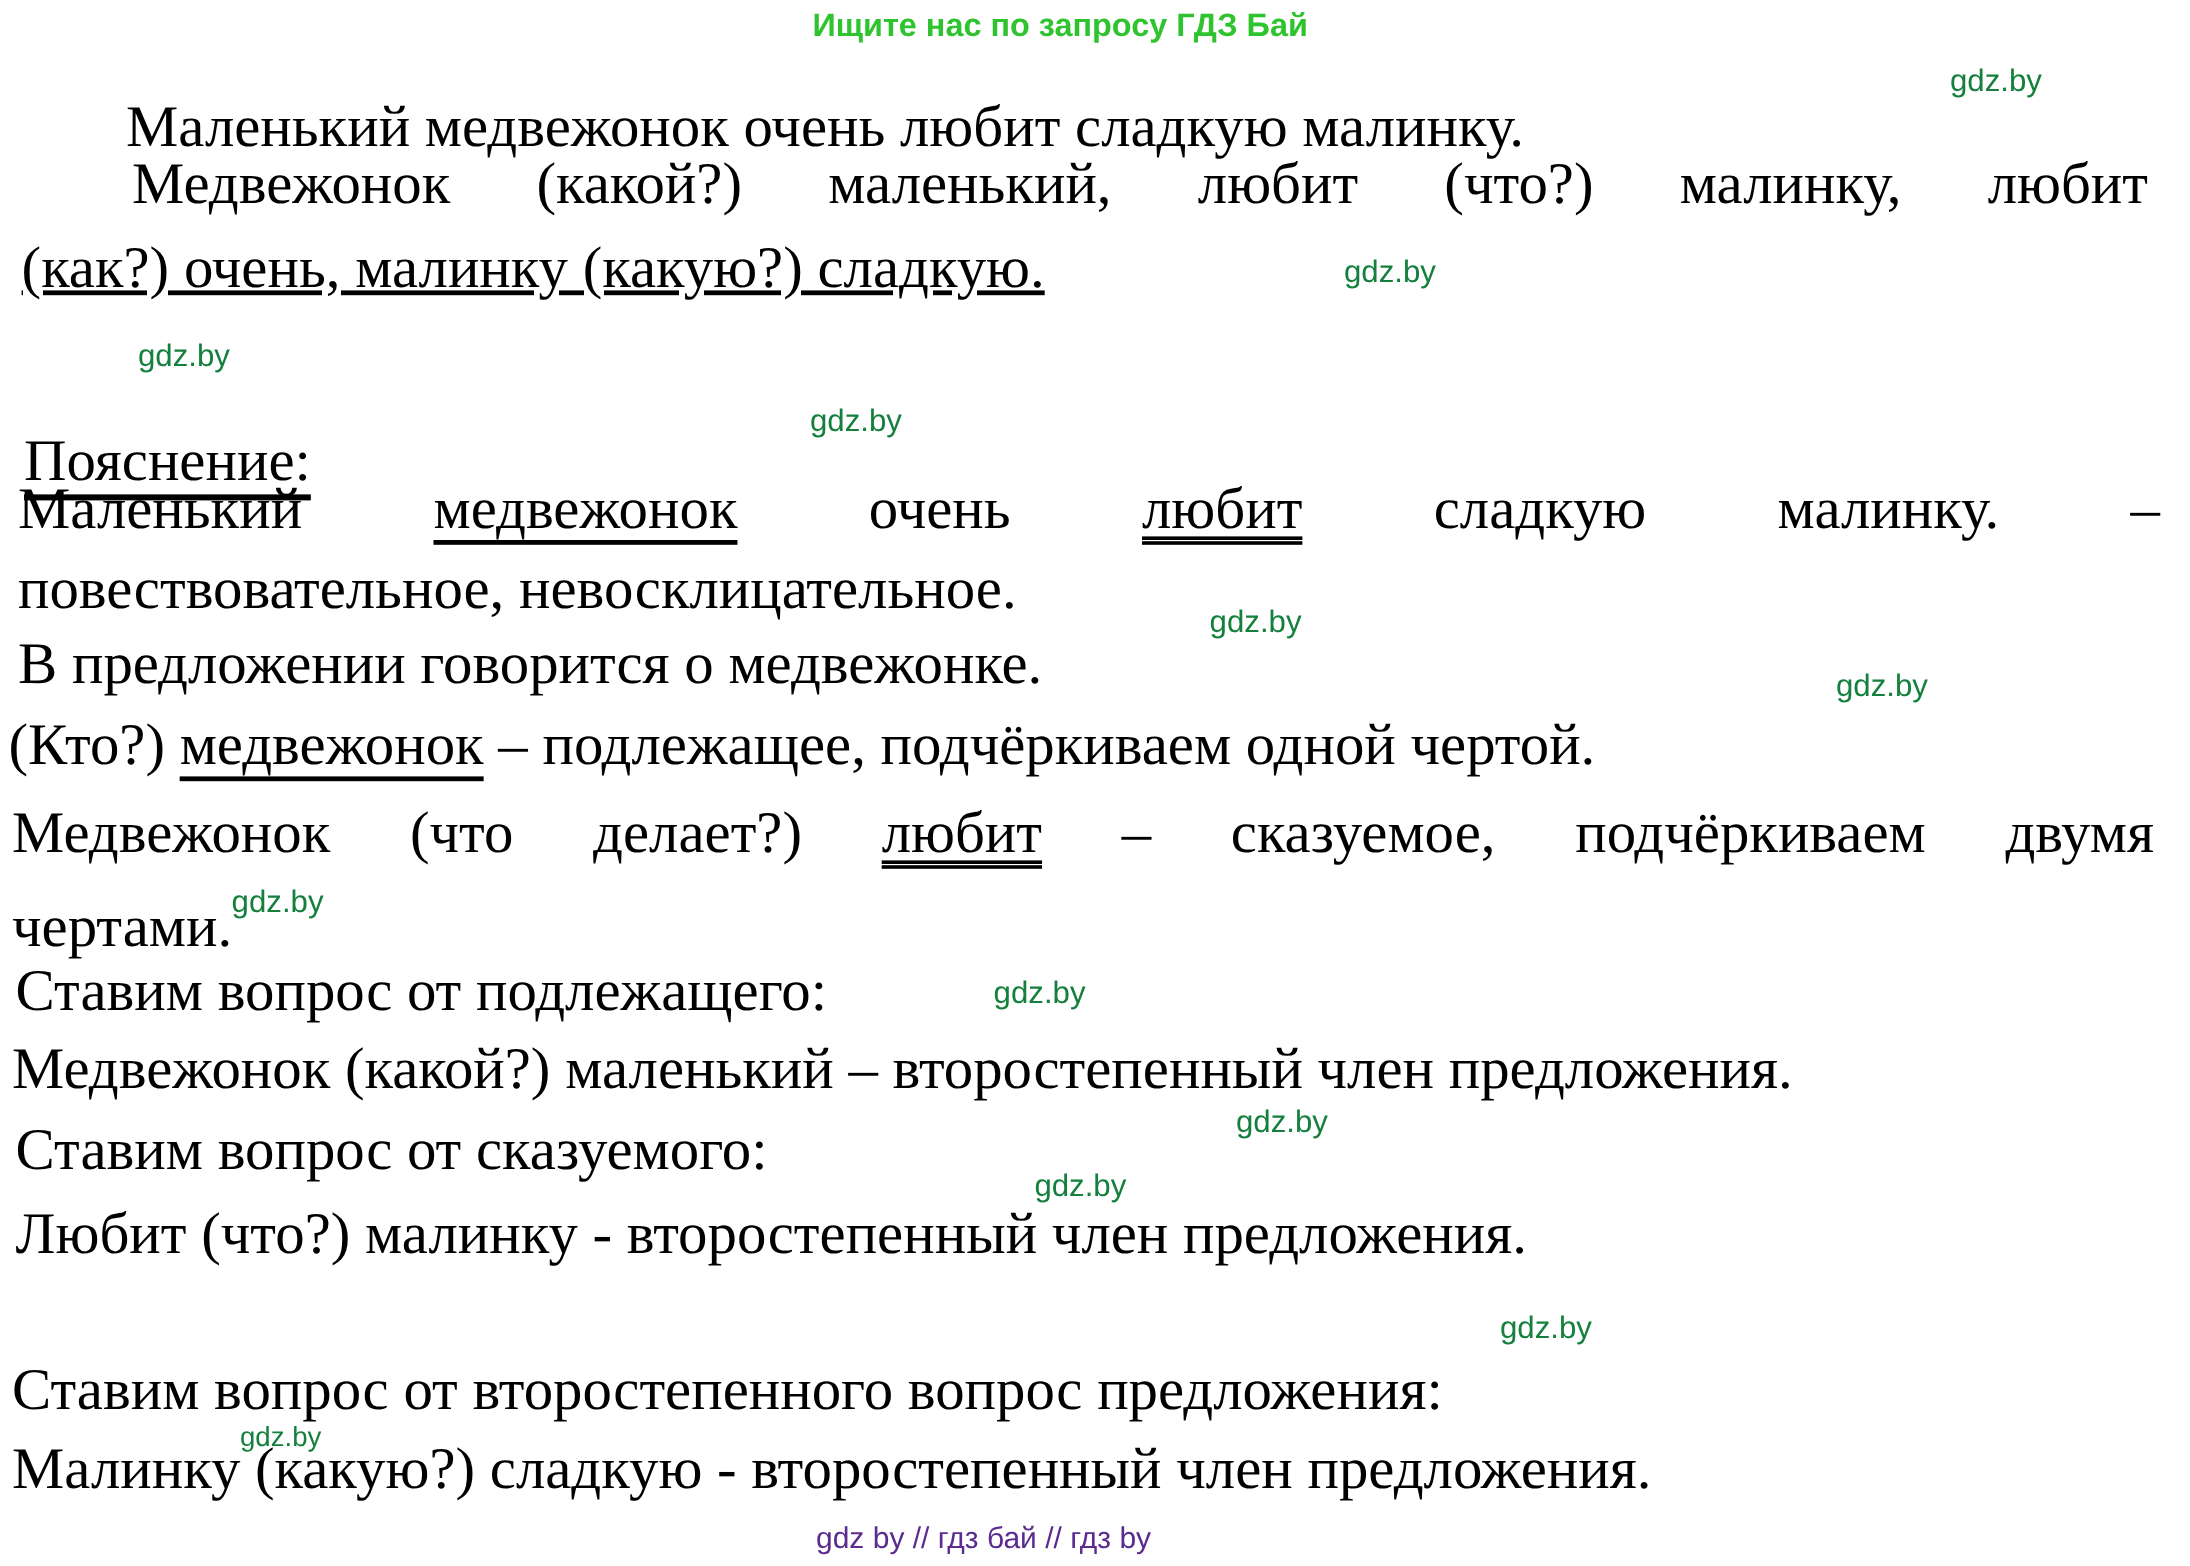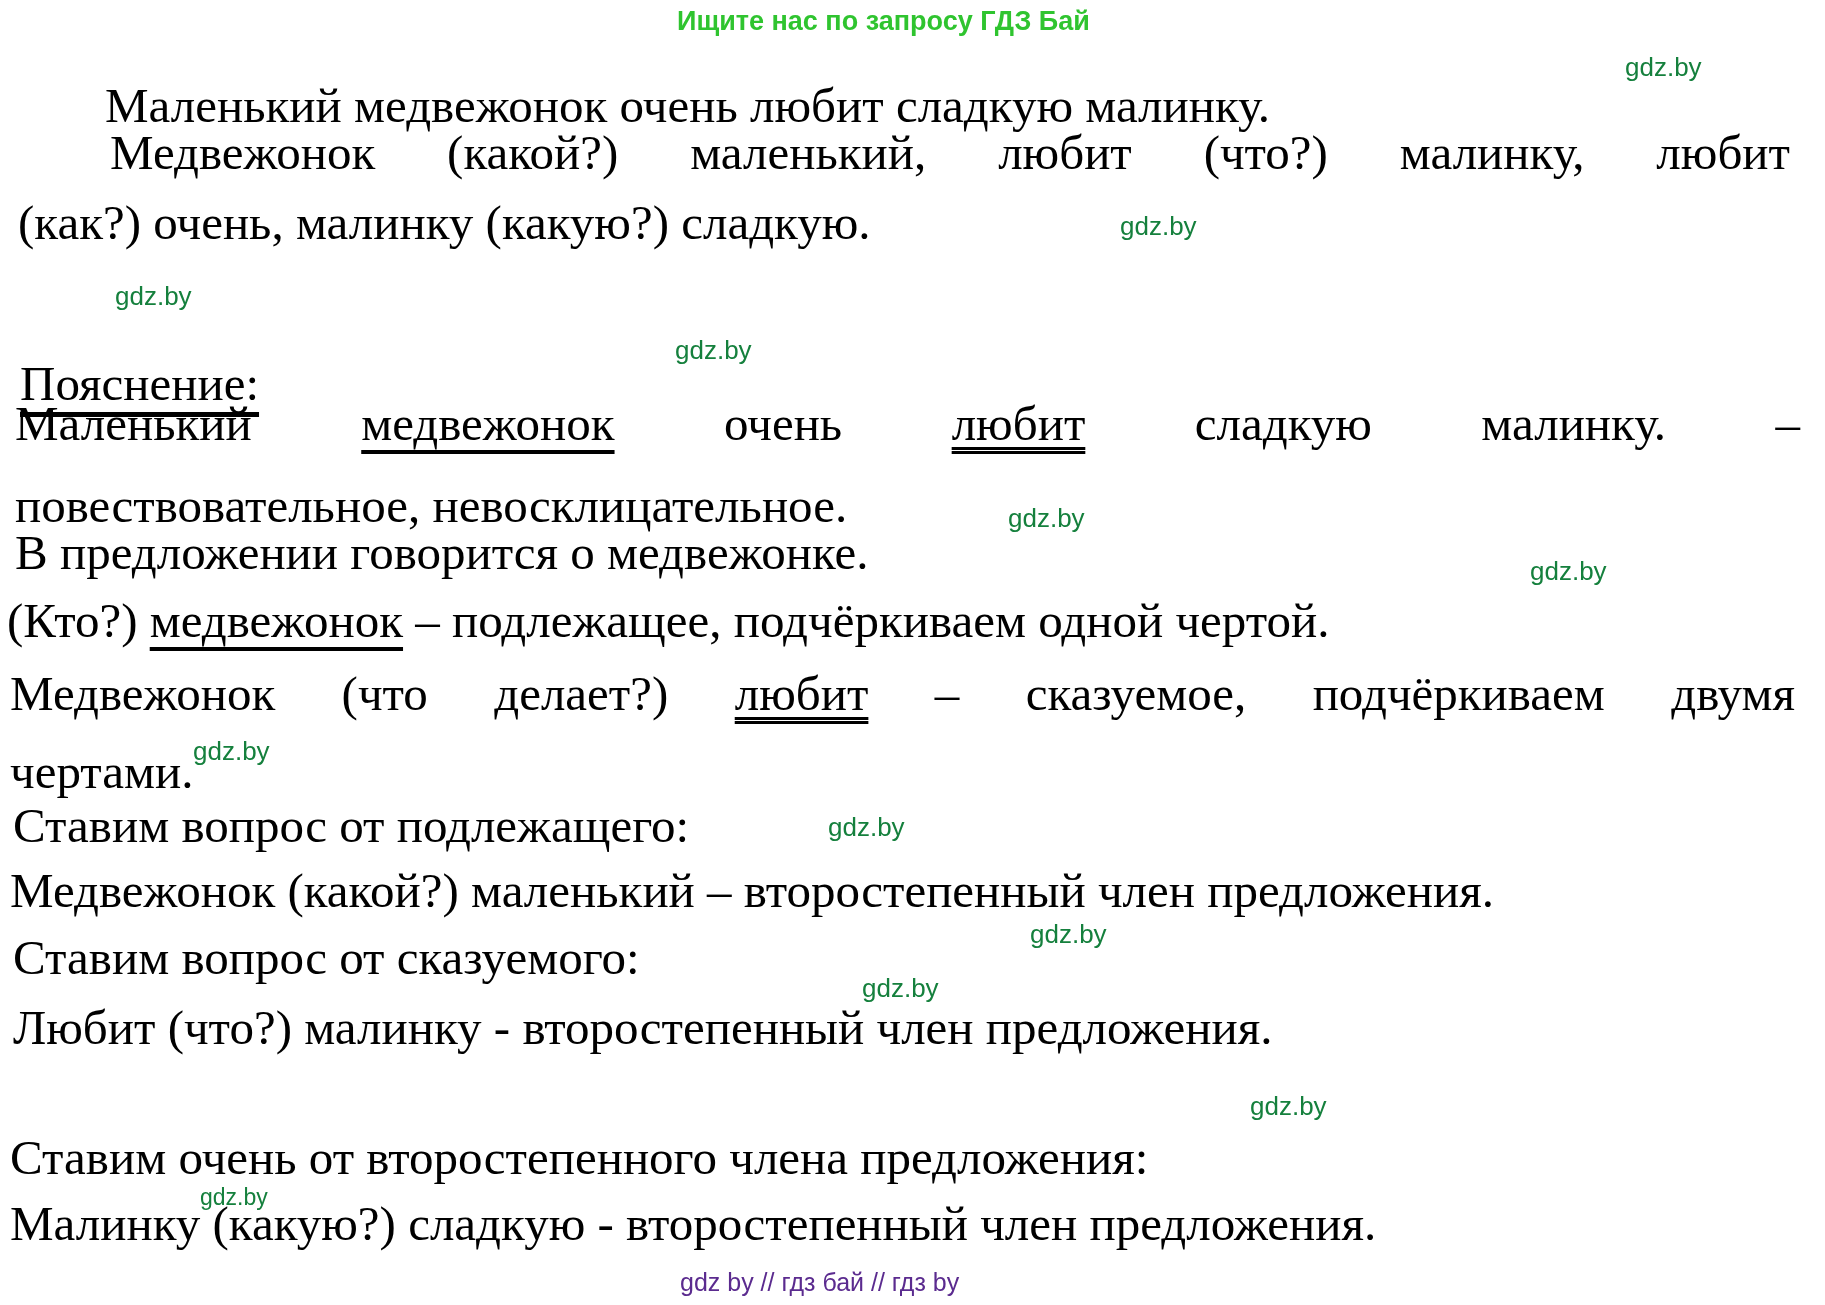--- a/index.html
+++ b/index.html
@@ -43,39 +43,39 @@
 </style>
 </head>
 <body>
 
 <div class="page">
 
   <div class="hdr" style="left:677px;top:6px;">Ищите нас по запросу ГДЗ Бай</div>
 
   <div class="ln" style="left:105px;top:55px;margin-top:23px;">Маленький медвежонок очень любит сладкую малинку.</div>
   <div class="ln just" style="left:110px;top:125px;width:1680px;">Медвежонок (какой?) маленький, любит (что?) малинку, любит</div>
-  <div class="ln" style="left:18px;top:195px;">(как?) очень, малинку (какую?) сладкую.</div>
+  <div class="ln" style="left:18px;top:195px;text-decoration:underline;">(как?) очень, малинку (какую?) сладкую.</div>
 
   <div class="ln" style="left:20px;top:320px;margin-top:36px;"><span class="uh">Пояснение:</span></div>
 
   <div class="ln just" style="left:15px;top:396px;width:1785px;"><span>Маленький </span><span class="u1">медвежонок</span><span> очень </span><span class="u2">любит</span><span> сладкую малинку. –</span></div>
 
-  <div class="ln" style="left:15px;top:463px;margin-top:15px;">повествовательное, невосклицательное.</div>
+  <div class="ln" style="left:15px;top:463px;">повествовательное, невосклицательное.</div>
   <div class="ln" style="left:15px;top:525px;">В предложении говорится о медвежонке.</div>
 
   <div class="ln" style="left:7px;top:593px;"><span>(Кто?) </span><span class="u1">медвежонок</span><span> – подлежащее, подчёркиваем одной чертой.</span></div>
 
   <div class="ln just" style="left:10px;top:666px;width:1785px;"><span>Медвежонок (что делает?) </span><span class="u2">любит</span><span> – сказуемое, подчёркиваем двумя</span></div>
   <div class="ln" style="left:10px;top:744px;">чертами.</div>
 
   <div class="ln" style="left:10px;top:863px;">Медвежонок (какой?) маленький – второстепенный член предложения.</div>
   <div class="ln" style="left:13px;top:798px;">Ставим вопрос от подлежащего:</div>
   <div class="ln" style="left:13px;top:930px;">Ставим вопрос от сказуемого:</div>
   <div class="ln" style="left:13px;top:1000px;">Любит (что?) малинку - второстепенный член предложения.</div>
-  <div class="ln" style="left:10px;top:1130px;">Ставим очень от второстепенного члена предложения:</div>
+  <div class="ln" style="left:10px;top:1130px;">Ставим вопрос от второстепенного вопрос предложения:</div>
   <div class="ln" style="left:10px;top:1196px;">Малинку (какую?) сладкую - второстепенный член предложения.</div>
 
   <div class="sm" style="left:1625px;top:53px;">gdz.by</div>
   <div class="sm" style="left:1120px;top:212px;">gdz.by</div>
   <div class="sm" style="left:115px;top:282px;">gdz.by</div>
   <div class="sm" style="left:675px;top:336px;">gdz.by</div>
   <div class="sm" style="left:1008px;top:504px;">gdz.by</div>
   <div class="sm" style="left:1530px;top:557px;">gdz.by</div>
   <div class="sm" style="left:193px;top:737px;">gdz.by</div>
   <div class="sm" style="left:828px;top:813px;">gdz.by</div>

